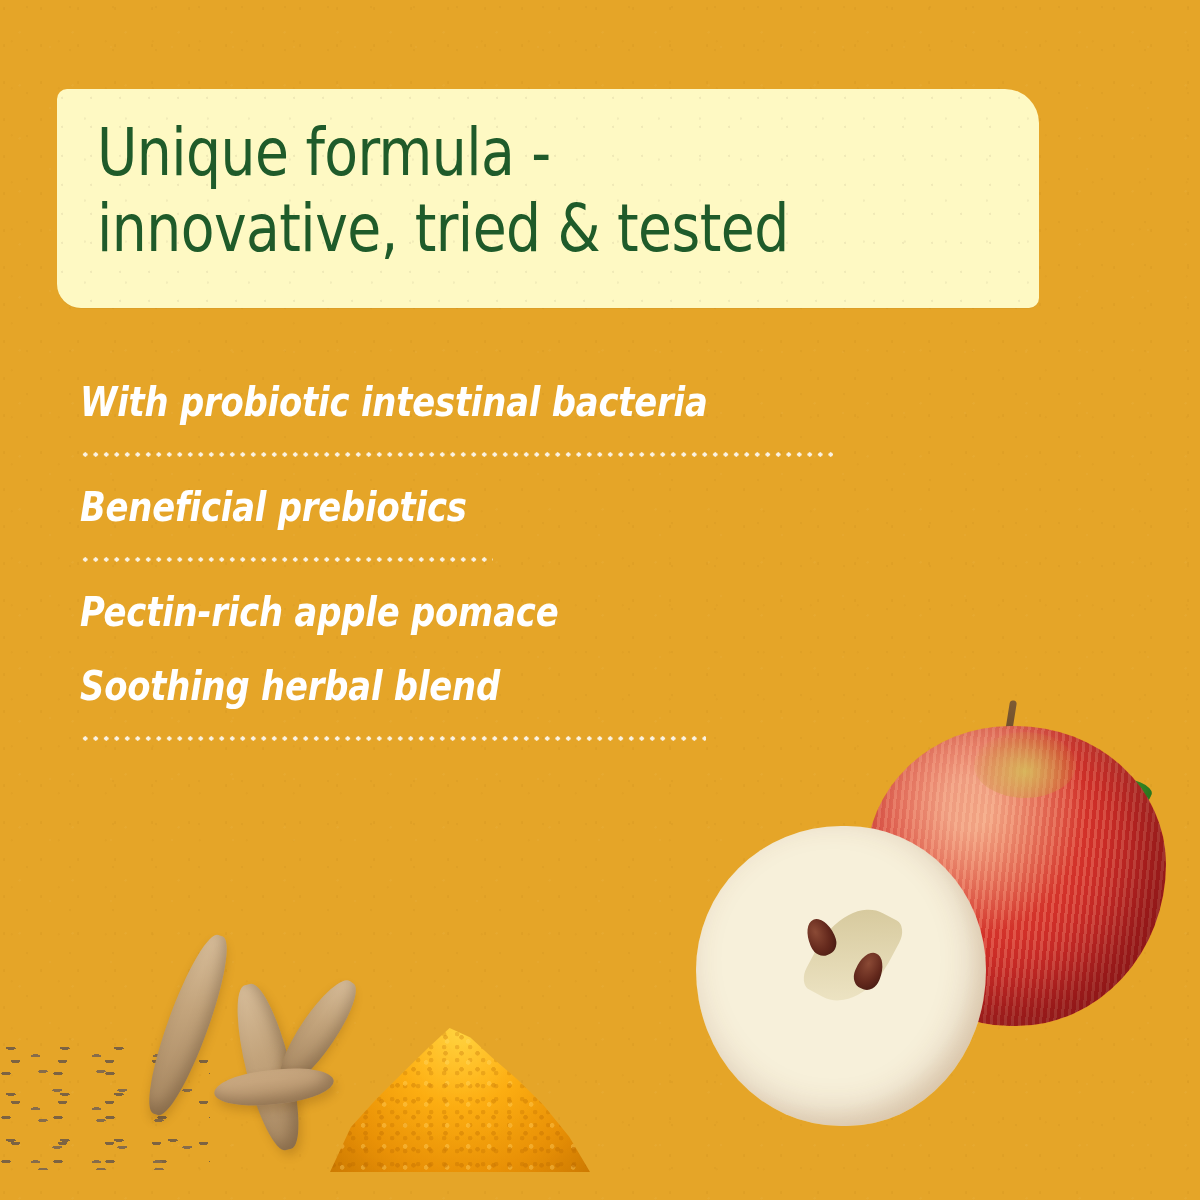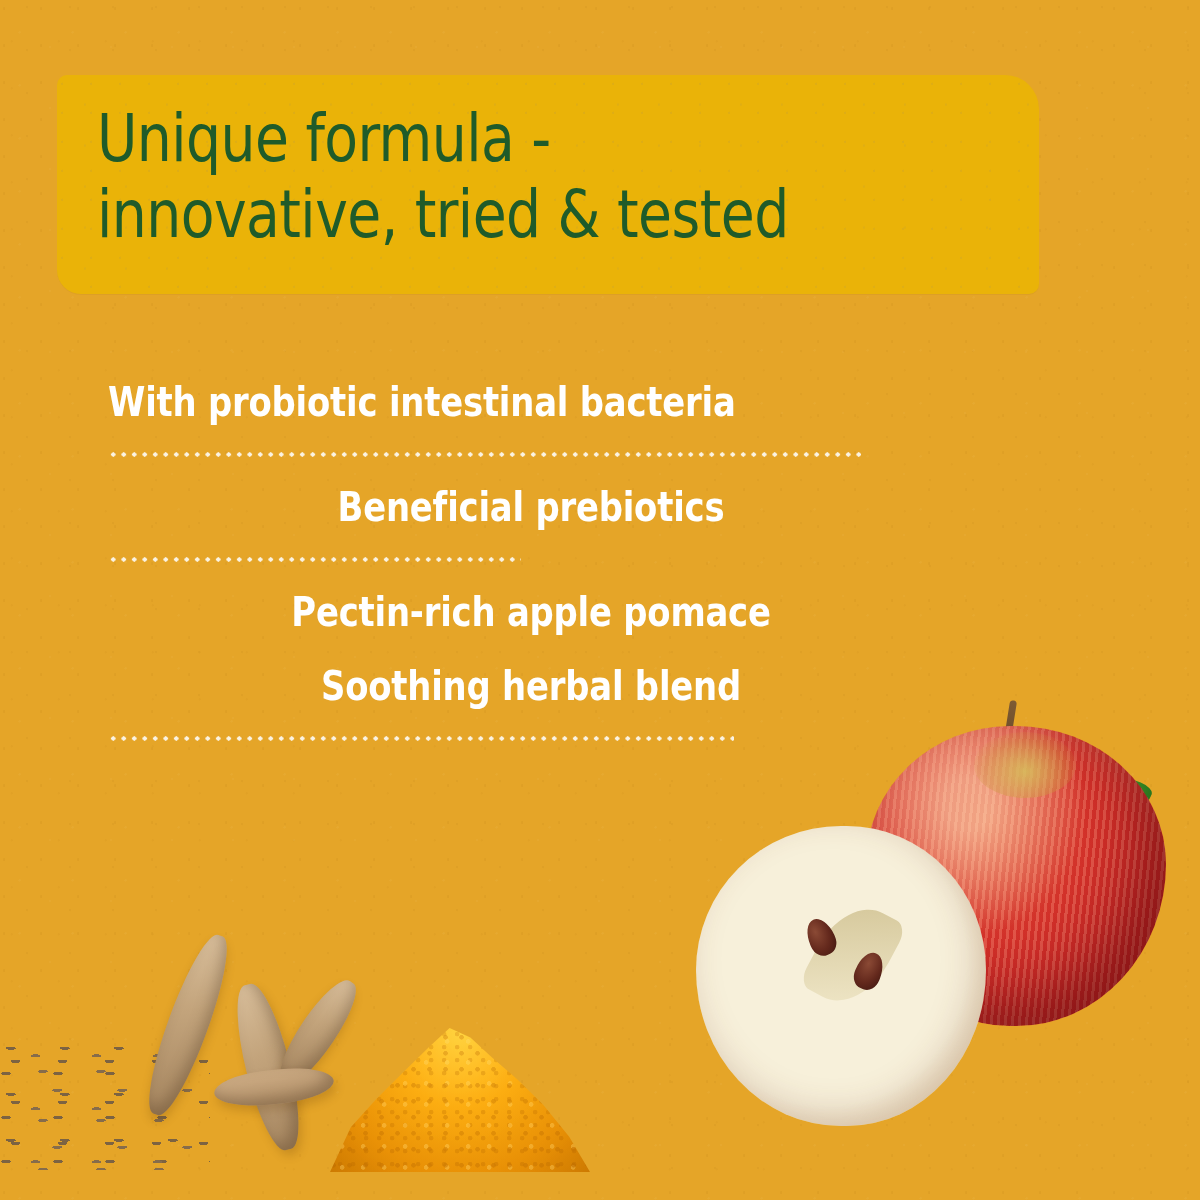--- a/index.html
+++ b/index.html
@@ -28,24 +28,24 @@
       radial-gradient(circle at 63% 17%, rgba(120,70,0,.45) 0 1px, transparent 1.3px),
       radial-gradient(circle at 82% 77%, rgba(255,235,190,.45) 0 1px, transparent 1.3px),
       radial-gradient(circle at 25% 88%, rgba(120,70,0,.4) 0 1px, transparent 1.3px);
     background-size: 37px 37px, 53px 53px, 43px 43px, 61px 61px, 47px 47px;
   }
 
   
   #headline-card {
     position: absolute;
     left: 57px;
-    top: 75px;
+    top: 89px;
     width: 982px;
     height: 219px;
-    background: #eab308;
+    background: #fef9c3;
     border-radius: 10px 34px 10px 24px;
     box-shadow: 0 1px 0 rgba(0,0,0,.03);
     overflow: hidden;
   }
   #headline-card .card-grain {
     position: absolute; inset: 0; pointer-events: none; opacity: .5;
     background-image:
       radial-gradient(circle at 18% 30%, rgba(150,140,110,.28) 0 1px, transparent 1.3px),
       radial-gradient(circle at 68% 72%, rgba(150,140,110,.22) 0 1px, transparent 1.3px);
     background-size: 29px 29px, 41px 41px;
@@ -63,23 +63,24 @@
     letter-spacing: -.6px;
     white-space: pre-line;
     font-family: "DejaVu Sans Condensed", "Liberation Sans Narrow", "Liberation Sans", sans-serif;
     transform: scaleX(.93);
     transform-origin: left top;
   }
 
   
   #benefit-list {
     position: absolute;
-    left: 108px;
+    left: 80px;
     top: 378px;
     width: 900px;
+    font-style: italic;
   }
   .benefit-row { position: relative; }
   .benefit-label {
     color: #ffffff;
     font-size: 40px;
     line-height: 48px;
     font-weight: bold;
     letter-spacing: -.2px;
     white-space: nowrap;
     font-family: "DejaVu Sans Condensed", "Liberation Sans Narrow", "Liberation Sans", sans-serif;
@@ -89,21 +90,21 @@
   .benefit-divider {
     height: 5px;
     margin-top: 26px;
     background-image: radial-gradient(circle, #fbf3e2 0 2px, transparent 2.3px);
     background-size: 10.5px 5px;
     background-repeat: repeat-x;
     background-position: left center;
   }
   .row-0 .benefit-label { margin-bottom: 0; }
   .row-0 { margin-bottom: 0; }
-  .benefit-row + .benefit-row { margin-top: 26px; text-align: center; }
+  .benefit-row + .benefit-row { margin-top: 26px; }
 
   
   .art { position: absolute; pointer-events: none; }
 
   
   #apple-art { right: -6px; bottom: 52px; width: 520px; height: 450px; }
 
   .apple-leaf {
     position: absolute;
     left: 262px; top: 50px;

